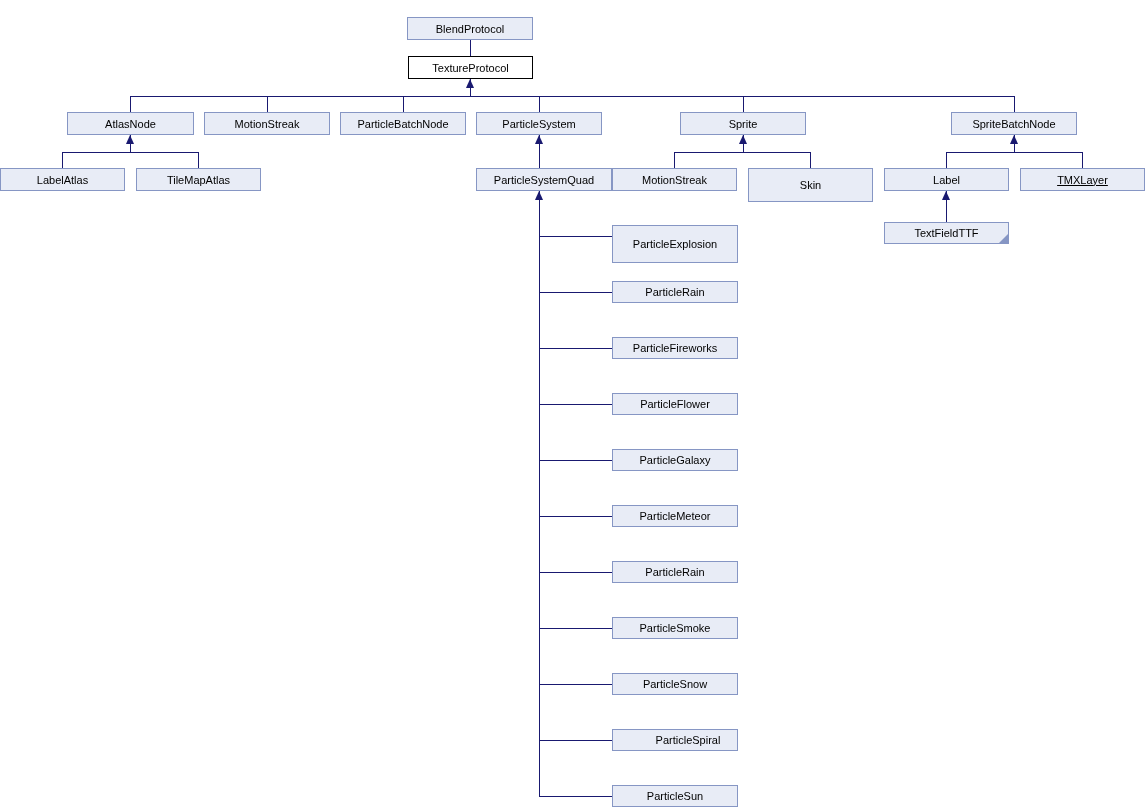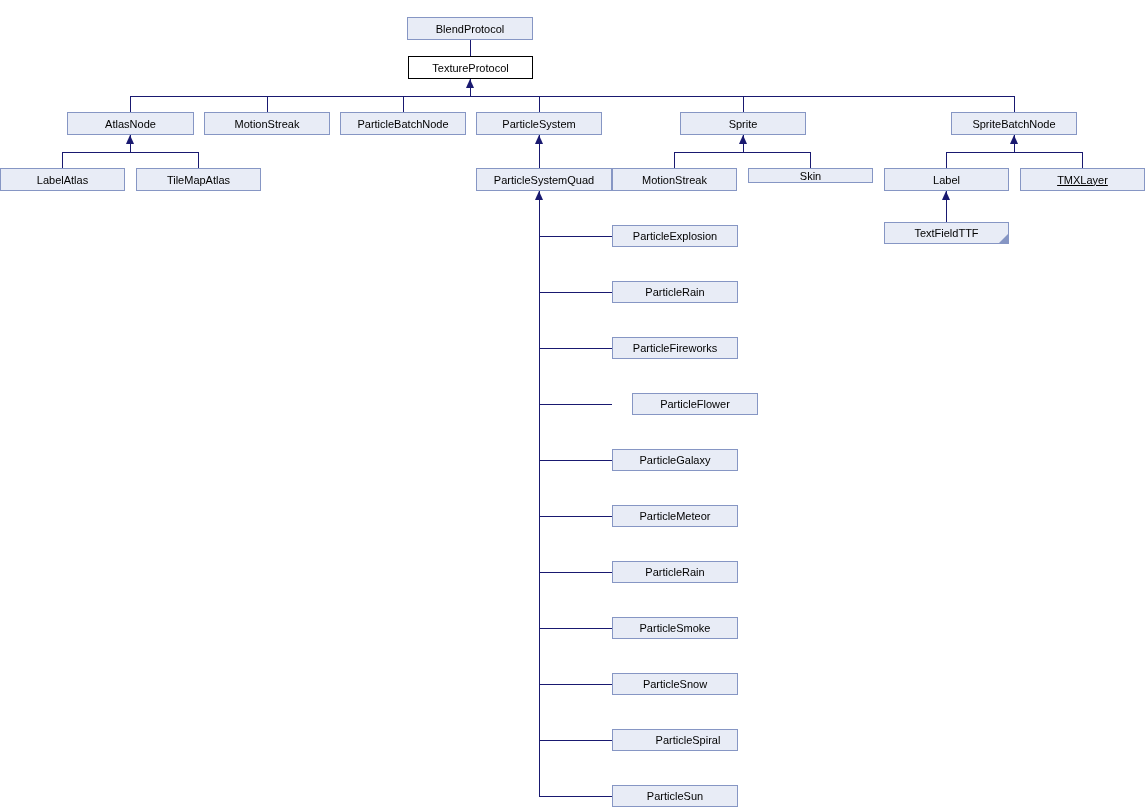--- a/index.html
+++ b/index.html
@@ -112,28 +112,28 @@
       <div class="node" style="left: 67px; top: 112px; width: 127px; height: 23px;">AtlasNode</div>
       <div class="node" style="left: 204px; top: 112px; width: 126px; height: 23px;">MotionStreak</div>
       <div class="node" style="left: 340px; top: 112px; width: 126px; height: 23px;">ParticleBatchNode</div>
       <div class="node" style="left: 476px; top: 112px; width: 126px; height: 23px;">ParticleSystem</div>
       <div class="node" style="left: 680px; top: 112px; width: 126px; height: 23px;">Sprite</div>
       <div class="node" style="left: 951px; top: 112px; width: 126px; height: 23px;">SpriteBatchNode</div>
       <div class="node" style="left: 0px; top: 168px; width: 125px; height: 23px;">LabelAtlas</div>
       <div class="node" style="left: 136px; top: 168px; width: 125px; height: 23px;">TileMapAtlas</div>
       <div class="node" style="left: 476px; top: 168px; width: 136px; height: 23px;">ParticleSystemQuad</div>
       <div class="node" style="left: 612px; top: 168px; width: 125px; height: 23px;">MotionStreak</div>
-      <div class="node" style="left: 748px; top: 168px; width: 125px; height: 15px;">Skin</div>
+      <div class="node" style="left: 748px; top: 168px; width: 125px; height: 34px;">Skin</div>
       <div class="node" style="left: 884px; top: 168px; width: 125px; height: 23px;">Label</div>
       <div class="node" style="left: 1020px; top: 168px; width: 125px; height: 23px; text-decoration: underline;">TMXLayer</div>
       <div class="node" style="left: 884px; top: 222px; width: 125px; height: 22px;">TextFieldTTF<span class="fold"></span></div>
-      <div class="node" style="left: 612px; top: 225px; width: 126px; height: 22px;">ParticleExplosion</div>
+      <div class="node" style="left: 612px; top: 225px; width: 126px; height: 38px;">ParticleExplosion</div>
       <div class="node" style="left: 612px; top: 281px; width: 126px; height: 22px;">ParticleRain</div>
       <div class="node" style="left: 612px; top: 337px; width: 126px; height: 22px;">ParticleFireworks</div>
-      <div class="node" style="left: 632px; top: 393px; width: 126px; height: 22px;">ParticleFlower</div>
+      <div class="node" style="left: 612px; top: 393px; width: 126px; height: 22px;">ParticleFlower</div>
       <div class="node" style="left: 612px; top: 449px; width: 126px; height: 22px;">ParticleGalaxy</div>
       <div class="node" style="left: 612px; top: 505px; width: 126px; height: 22px;">ParticleMeteor</div>
       <div class="node" style="left: 612px; top: 561px; width: 126px; height: 22px;">ParticleRain</div>
       <div class="node" style="left: 612px; top: 617px; width: 126px; height: 22px;">ParticleSmoke</div>
       <div class="node" style="left: 612px; top: 673px; width: 126px; height: 22px;">ParticleSnow</div>
       <div class="node" style="left: 612px; top: 729px; width: 126px; height: 22px; padding-left: 26px;">ParticleSpiral</div>
       <div class="node" style="left: 612px; top: 785px; width: 126px; height: 22px;">ParticleSun</div>
     </div>
 </div>
 

